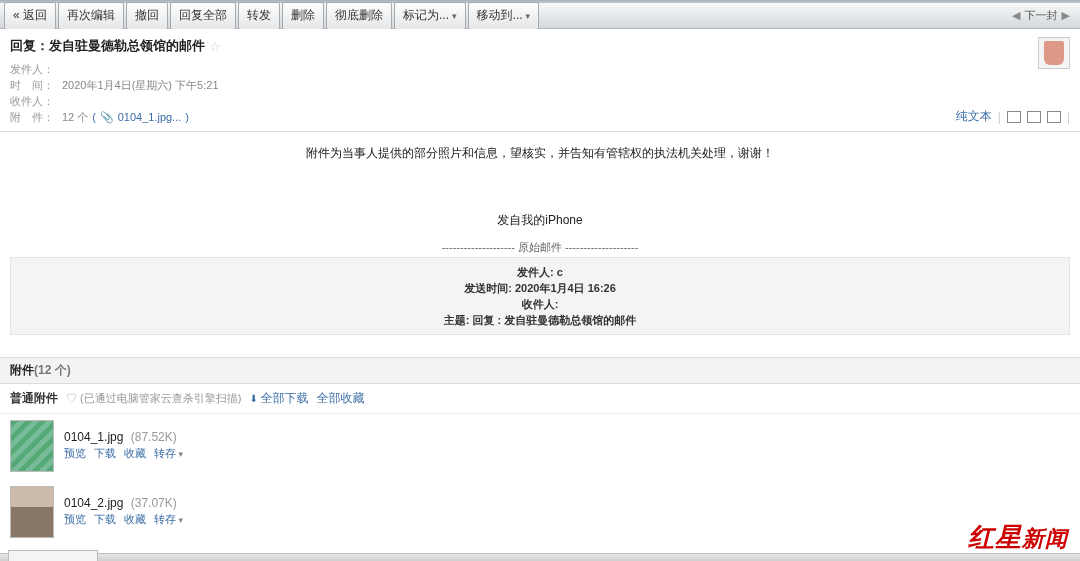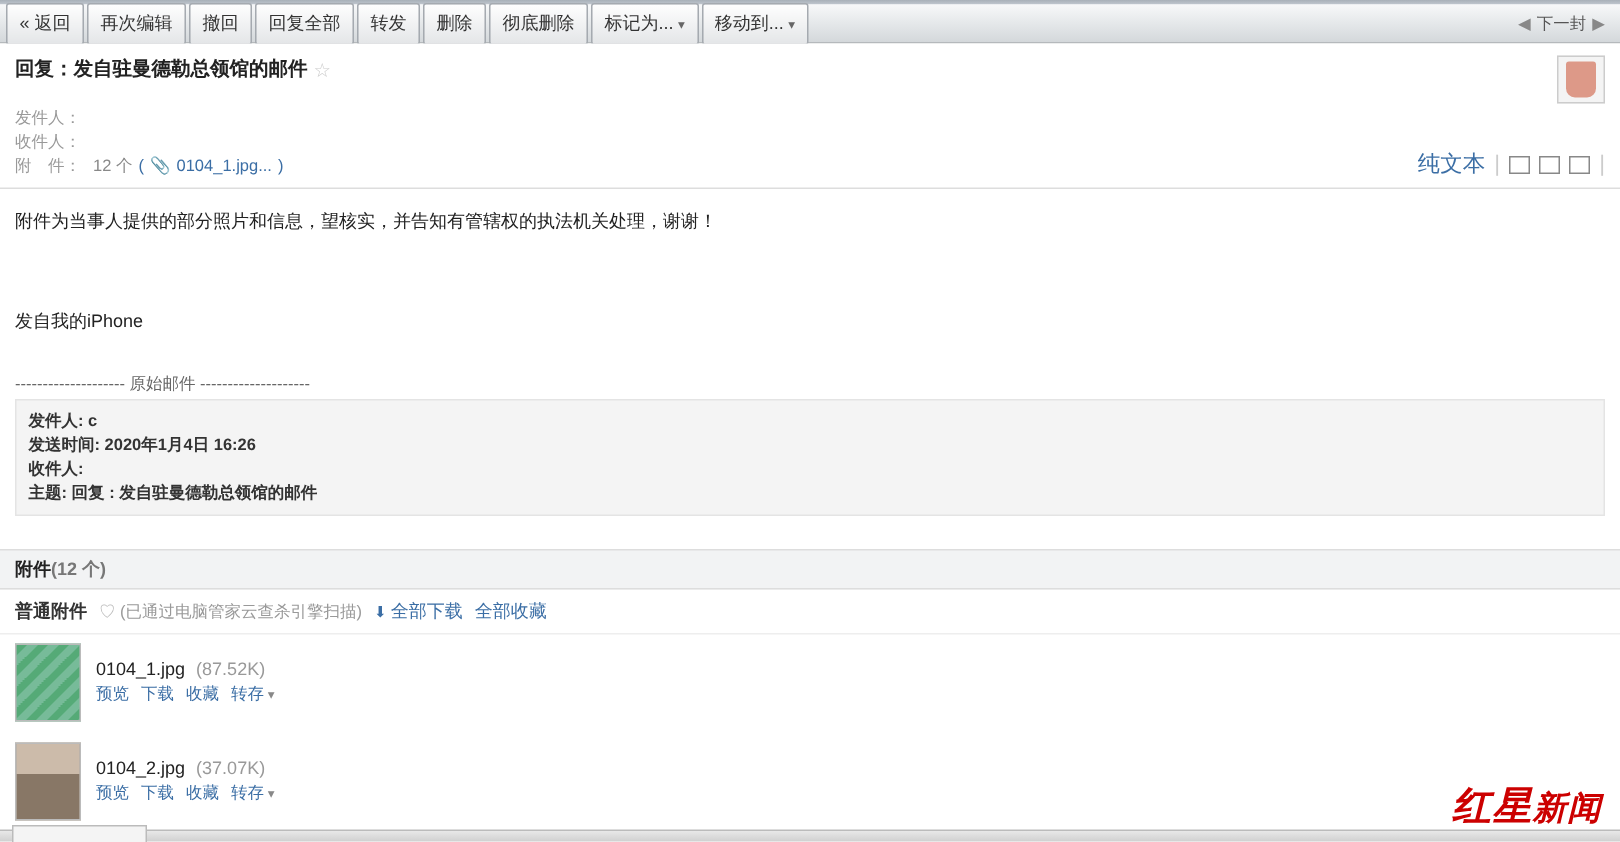--- a/index.html
+++ b/index.html
@@ -39,54 +39,55 @@
     .toolbar-nav { display: flex; align-items: center; gap: 4px; color: #555; padding-right: 6px; font-size: 11px; }
     .toolbar-nav span { cursor: pointer; }
     .nav-arrow { font-size: 11px; color: #888; }
 
     .email-header {
       padding: 8px 10px 6px;
       background: #fff;
       border-bottom: 1px solid #ddd;
       position: relative;
     }
-    .subject-row { display: flex; align-items: center; gap: 4px; margin-bottom: 16px; }
+    .subject-row { display: flex; align-items: center; gap: 4px; margin-bottom: 6px; }
     .subject { font-weight: bold; font-size: 13px; color: #222; }
     .star { color: #ccc; font-size: 13px; cursor: pointer; }
     .meta-row { font-size: 11px; color: #888; line-height: 16px; display: flex; gap: 4px; }
     .meta-label { color: #999; width: 48px; letter-spacing: 2px; }
     .meta-label.tight { letter-spacing: 0; }
     .meta-value { color: #888; }
     .attachment-inline { display: inline-flex; align-items: center; gap: 4px; color: #3b6ea5; }
     .paperclip { color: #999; font-size: 11px; }
     .avatar {
       position: absolute; top: 8px; right: 10px;
       width: 32px; height: 32px; border: 1px solid #ccc; background: #f4f4f4;
       display: flex; align-items: center; justify-content: center;
     }
     .avatar-inner { width: 20px; height: 24px; background:#d98; border-radius:2px 2px 6px 6px; }
     .header-actions {
       position: absolute; bottom: 6px; right: 10px;
-      display: flex; align-items: center; gap: 6px; font-size: 15px; color: #3b6ea5;
+      display: flex; align-items: center; gap: 6px; font-size: 12px; color: #3b6ea5;
     }
     .header-actions .txt { cursor:pointer; }
     .header-actions .ico {
       width: 14px; height: 12px; border: 1px solid #888; display:inline-block; cursor:pointer;
     }
     .hdr-divider { color:#ccc; }
 
     .email-body {
       padding: 12px 10px;
       font-size: 12px;
       color: #222;
       line-height: 1.6;
+      text-align: center;
     }
     .email-body p { margin-bottom: 4px; }
     .sig-space { height: 44px; }
-    .orig-divider { font-size: 11px; color: #666; margin-top: 24px; }
+    .orig-divider { font-size: 11px; color: #666; margin-top: 9px; }
     .orig-box {
       background: #f4f4f4;
       border: 1px solid #e4e4e4;
       padding: 6px 8px;
       font-size: 11px;
       color: #333;
       margin-top: 0;
     }
     .orig-box div { line-height: 16px; font-weight: bold; }
     .orig-label { display:inline-block; }
@@ -175,20 +176,24 @@
 <div class="email-header">
   <div class="subject-row">
     <span class="subject">回复：发自驻曼德勒总领馆的邮件</span>
     <span class="star">☆</span>
   </div>
   <div class="meta-row">
     <span class="meta-label tight">发件人：</span>
     <span class="meta-value"></span>
   </div>
   <div class="meta-row">
+    <span class="meta-label tight">时　间：</span>
+    <span class="meta-value">2020年1月4日(星期六) 下午5:21</span>
+  </div>
+  <div class="meta-row">
     <span class="meta-label tight">收件人：</span>
     <span class="meta-value"></span>
   </div>
   <div class="meta-row">
     <span class="meta-label tight">附　件：</span>
     <span class="meta-value">12 个</span>
     <span class="attachment-inline">
       (<span class="paperclip">📎</span>
       <span>0104_1.jpg...</span>)
     </span>

